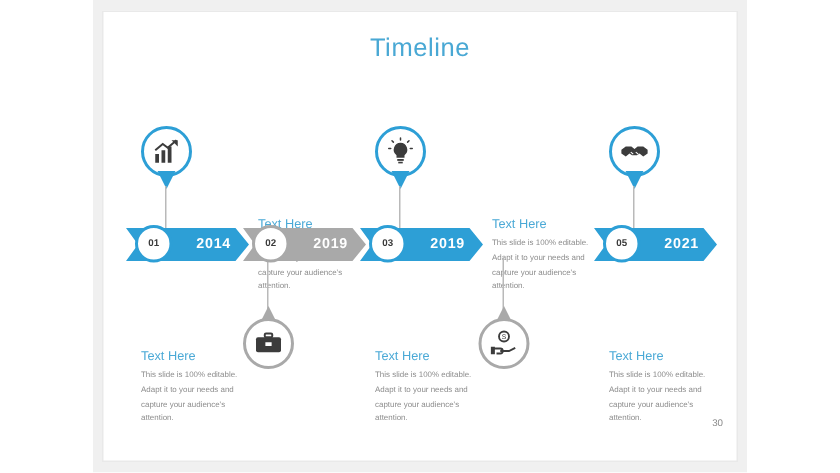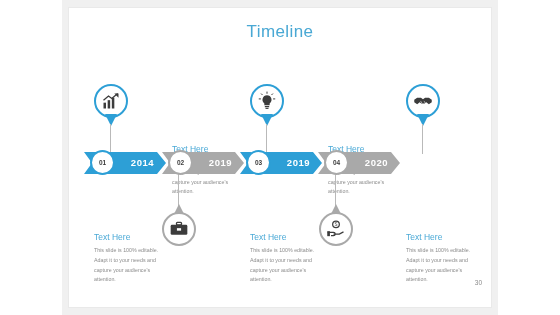--- a/index.html
+++ b/index.html
@@ -308,22 +308,22 @@
     <div class="seg gray" style="left:78px; width:82px;">
       <div class="chev"></div>
       <div class="year">2019</div>
       <div class="badge">02</div>
     </div>
     <div class="seg blue" style="left:156px; width:82px;">
       <div class="chev"></div>
       <div class="year">2019</div>
       <div class="badge">03</div>
     </div>
-    <div class="seg gray" style="left:234px; width:82px;">
+    <div class="seg blue" style="left:312px; width:82px;">
       <div class="chev"></div>
-      <div class="year">2020</div>
-      <div class="badge">04</div>
+      <div class="year">2021</div>
+      <div class="badge">05</div>
     </div>
   </div>
 
   <div id="page-number">30</div>
 
 </div>
 
 </body></html>

